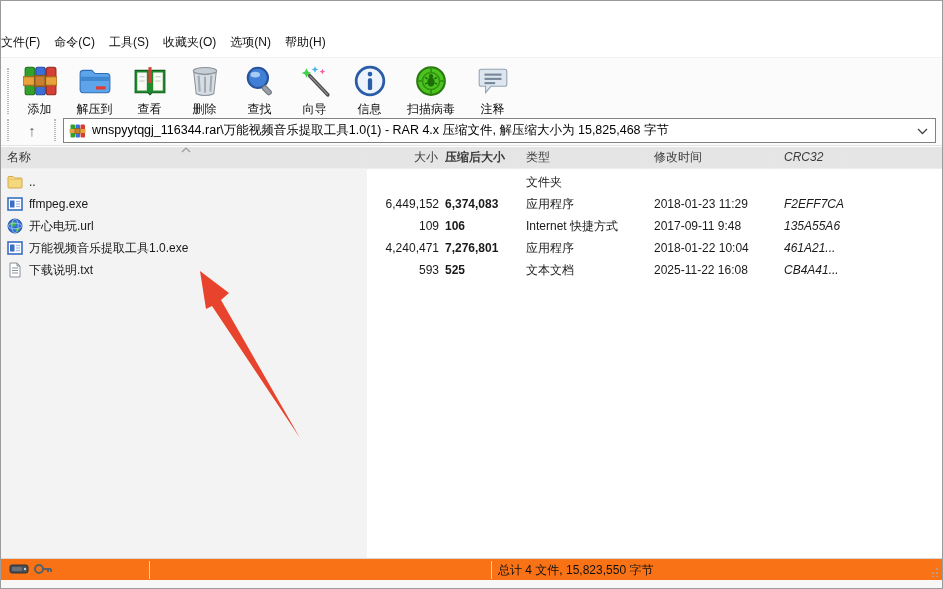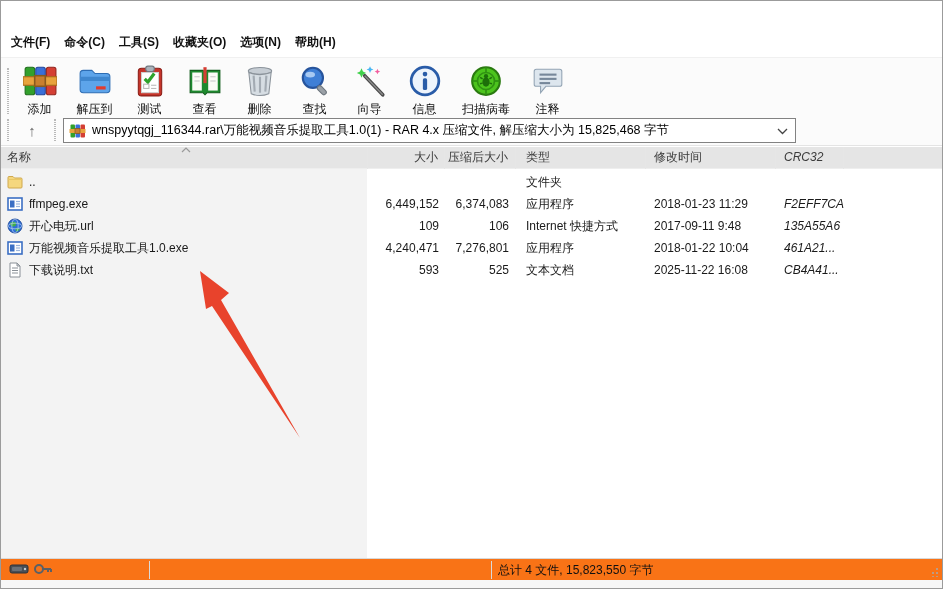--- a/index.html
+++ b/index.html
@@ -11,49 +11,49 @@
   .titlebar { position:absolute; left:0; top:0; width:100%; height:30px; background:#fff; display:flex; align-items:center; }
   .title-icon { width:17px; height:16px; margin-left:10px; }
   .title-text { margin-left:7px; font-size:12.5px; color:#000; }
   .win-controls { position:absolute; right:0; top:0; height:30px; display:flex; }
   .win-btn { width:45px; height:30px; display:flex; align-items:center; justify-content:center; }
   .glyph-min { width:11px; height:1px; background:#000; }
   .glyph-max { width:10px; height:10px; border:1px solid #000; }
   .glyph-close { font-size:13px; color:#000; line-height:1; }
 
   
-  .menubar { position:absolute; left:0; top:30px; width:100%; height:23px; background:#fff; display:flex; align-items:flex-start; padding-left:10px;font-weight:bold; }
+  .menubar { position:absolute; left:0; top:30px; width:100%; height:23px; background:#fff; display:flex; align-items:flex-start; padding-left:0; }
   .menu-item { padding:3px 9px 3px 0; margin-right:5px; color:#111; cursor:default; }
 
   
   .toolbar { position:absolute; left:0; top:56px; width:100%; height:61px; background:#fbfbfb; border-top:1px solid #f0f0f0; display:flex; align-items:flex-end; padding-top:17px; }
   .tb-grip { width:1px; height:50px; border-left:1px dotted #b9b9b9; border-right:1px dotted #b9b9b9; margin:4px 3px 0 6px; }
   .tb-btn { width:55px; display:flex; flex-direction:column; align-items:center; margin-top:1px; }
   .tb-btn.wide { width:68px; }
   .tb-btn svg { width:34px; height:34px; }
   .tb-label { margin-top:3px; font-size:12px; color:#111; white-space:nowrap; }
 
   
   .addr-row { position:absolute; left:0; top:114px; width:100%; height:31px; background:#fbfbfb; border-bottom:1px solid #e4e4e4; }
   .addr-grip { position:absolute; top:4px; width:1px; height:22px; border-left:1px dotted #b9b9b9; border-right:1px dotted #b9b9b9; }
   .up-btn { position:absolute; left:17px; top:3px; width:28px; height:25px; display:flex; align-items:center; justify-content:center; color:#6d6d6d; font-size:15px; }
-  .combo { position:absolute; left:62px; top:3px; width:733px; height:25px; background:#fff; border:1px solid #828282; display:flex; align-items:center; padding:0 24px 0 5px; }
+  .combo { position:absolute; left:62px; top:3px; width:873px; height:25px; background:#fff; border:1px solid #828282; display:flex; align-items:center; padding:0 24px 0 5px; }
   .combo-icon { width:17px; height:16px; flex:0 0 auto; }
   .combo-text { margin-left:6px; font-size:12.5px; color:#000; white-space:nowrap; overflow:hidden; }
   .combo-chevron { position:absolute; right:7px; top:9px; }
 
   
   .list-header { position:absolute; left:0; top:146px; width:100%; height:22px; background:#e5e5e5; border-bottom:1px solid #eeeeee; display:flex; color:#3b3b3b; }
   .hcell { height:22px; line-height:21px; border-right:1px solid #e6e6e6; overflow:hidden; white-space:nowrap; }
   .sort-caret { position:absolute; left:180px; top:0px; color:#8a8a8a; }
 
   
   .col-name { width:367px; padding-left:6px; }
   .col-size { width:77px; text-align:right; padding-right:6px; }
-  .col-packed { width:71px; text-align:right; padding-right:7px; }
+  .col-packed { width:71px; padding-right:7px;font-weight:bold; }
   .col-type { width:130px; padding-left:10px; }
   .col-mod { width:130px; padding-left:8px; }
   .col-crc { width:68px; padding-left:8px;font-style:italic; }
   .col-fill { flex:1; border-right:none; }
 
   
   .list-area { position:absolute; left:0; top:168px; width:100%; height:389px; background:#fff; }
   .name-col-bg { position:absolute; left:0; top:0; width:366px; height:389px; background:#f3f3f3; }
   .rows { position:absolute; left:0; top:2px; width:100%; }
   .frow { display:flex; height:22px; align-items:center; position:relative; }
@@ -103,32 +103,20 @@
 
     <div class="tb-btn">
       <svg viewBox="0 0 32 32">
         <path d="M2 9 q0-3 3-3 h8 l3 3 h11 q3 0 3 3 v12 q0 3-3 3 H5 q-3 0-3-3 z" fill="#5da4ea" stroke="#2e6db4"></path>
         <path d="M2 12 h28 v4 H2 z" fill="#3f87cf"></path>
         <rect x="17" y="21" width="9" height="3" fill="#e23b2e"></rect>
       </svg>
       <span class="tb-label">解压到</span>
     </div>
 
-    <div class="tb-btn">
-      <svg viewBox="0 0 32 32">
-        <rect x="5" y="4" width="22" height="26" rx="3" fill="#c5342a" stroke="#8c1f18"></rect>
-        <rect x="12" y="2" width="8" height="5" rx="2" fill="#aab2ba" stroke="#6e767e"></rect>
-        <rect x="8" y="8" width="16" height="19" fill="#ffffff" stroke="#d0d0d0"></rect>
-        <path d="M11 14 l3 3 l6-8" stroke="#2ea32c" stroke-width="3" fill="none"></path>
-        <rect x="10" y="19" width="5" height="4" fill="none" stroke="#b9b9b9"></rect>
-        <line x1="17" y1="20" x2="22" y2="20" stroke="#b9b9b9"></line>
-        <line x1="17" y1="23" x2="22" y2="23" stroke="#b9b9b9"></line>
-      </svg>
-      <span class="tb-label">测试</span>
-    </div>
 
     <div class="tb-btn">
       <svg viewBox="0 0 32 32">
         <path d="M2 6 h12 l2 2 l2-2 h12 v21 h-12 l-2 2 l-2-2 H2 z" fill="#1e8a2e" stroke="#135c1d"></path>
         <path d="M4 8 h9 v17 h-9 z" fill="#fbfbf6"></path>
         <path d="M19 8 h9 v17 h-9 z" fill="#fbfbf6"></path>
         <line x1="6" y1="12" x2="11" y2="12" stroke="#c9c9c9"></line>
         <line x1="6" y1="16" x2="11" y2="16" stroke="#c9c9c9"></line>
         <line x1="21" y1="12" x2="26" y2="12" stroke="#c9c9c9"></line>
         <line x1="21" y1="16" x2="26" y2="16" stroke="#c9c9c9"></line>

